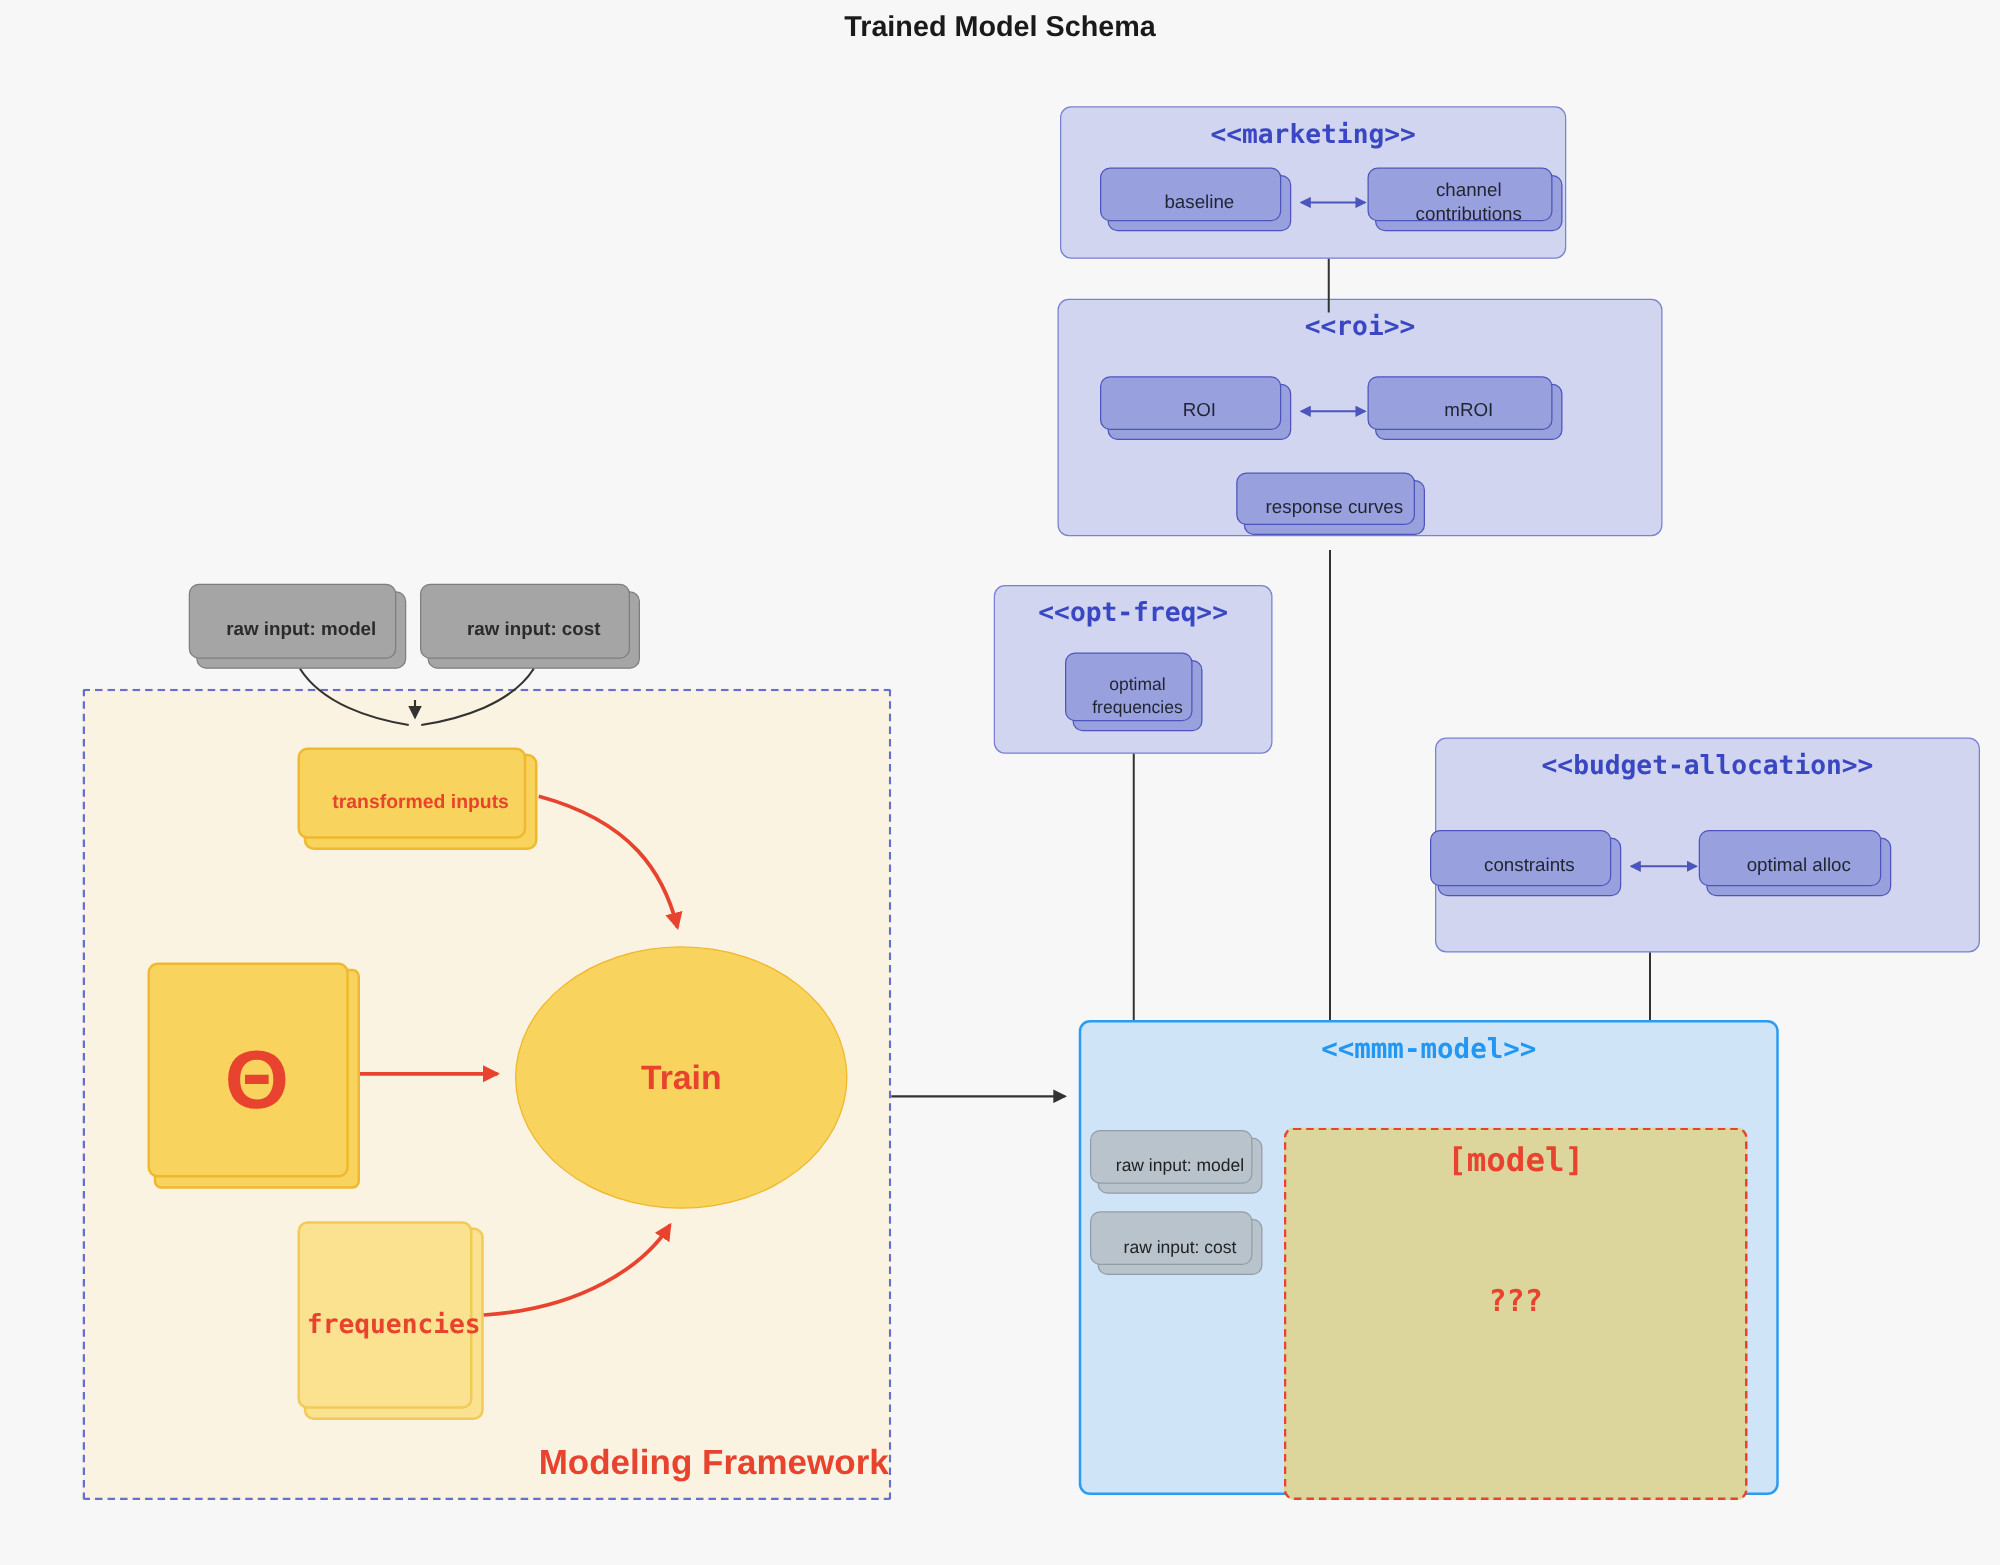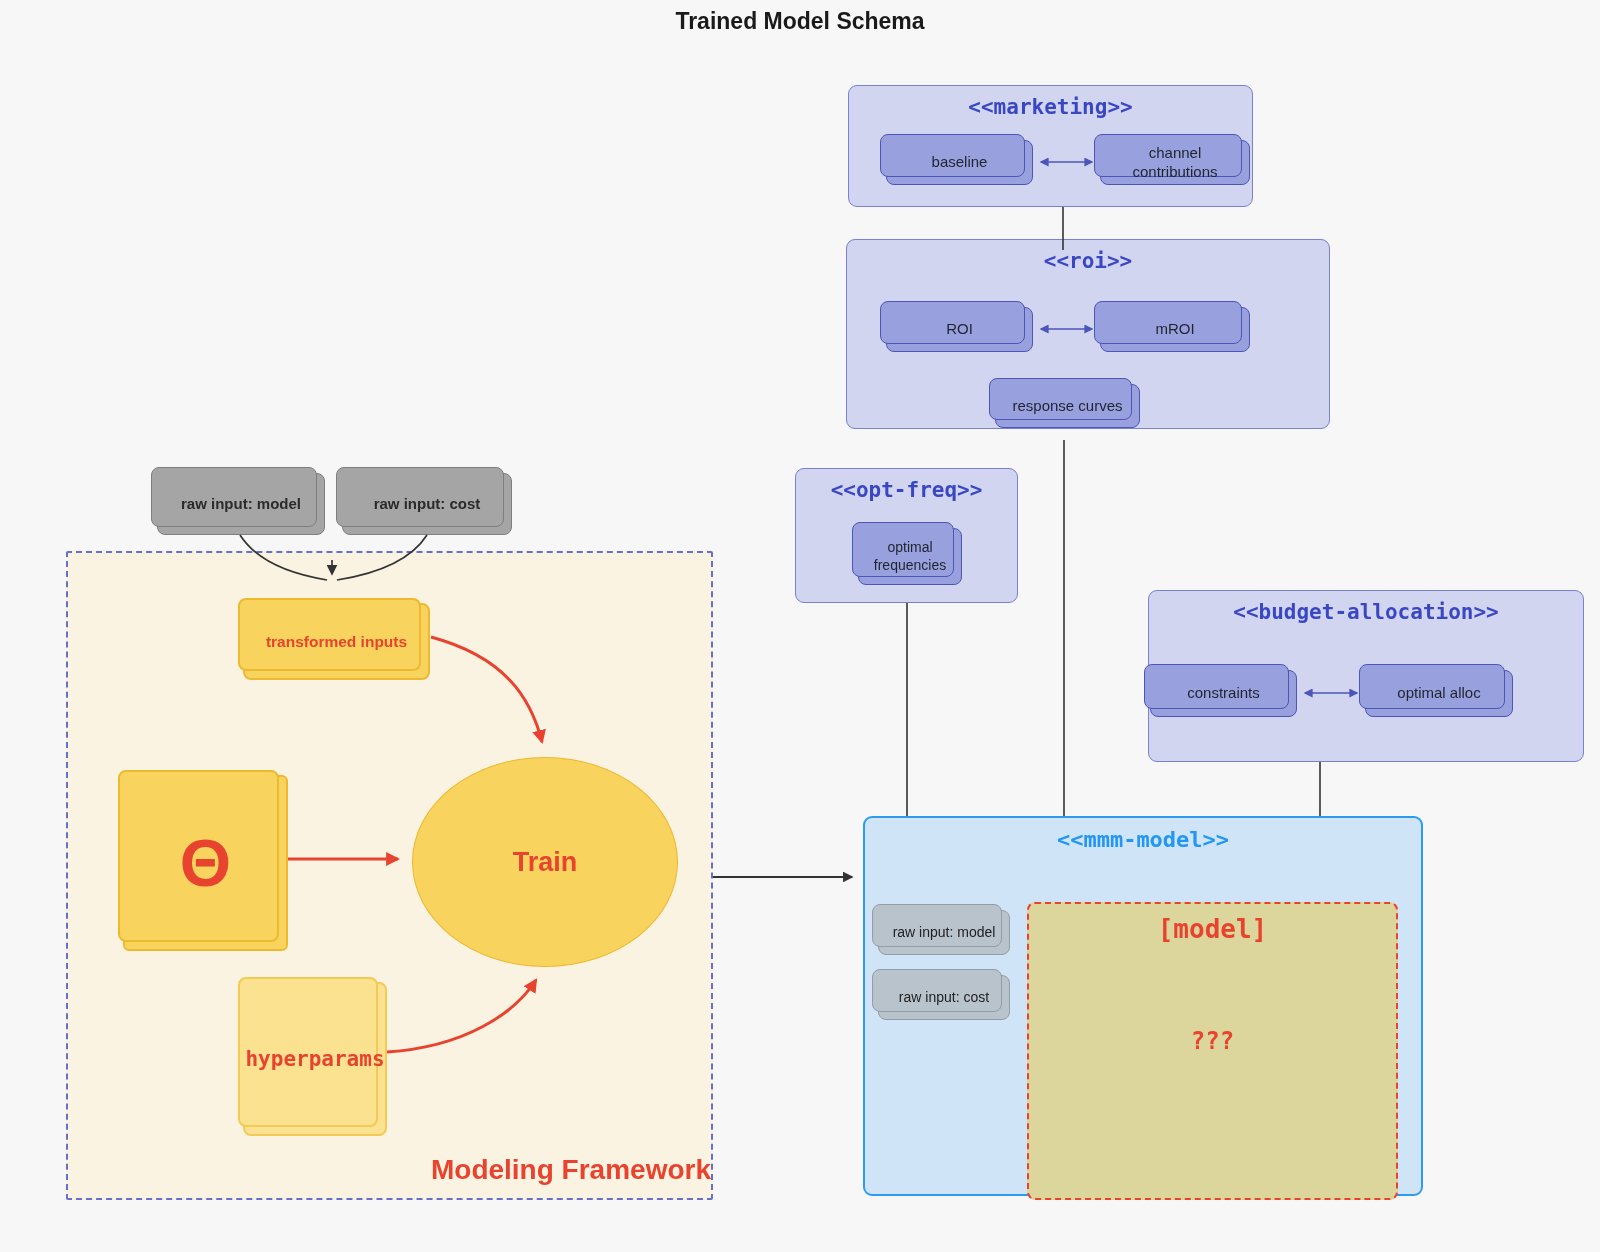--- a/index.html
+++ b/index.html
@@ -160,16 +160,16 @@
   <div class="node stack yellow" style="left:243px;top:603px;width:187px;height:77px;">
     <span class="txt-red-bold" style="font-size:15.5px;">transformed inputs</span>
   </div>
   <div class="node stack yellow" style="left:123px;top:775px;width:165px;height:176px;border-radius:6px;">
     <span class="theta-glyph">Θ</span>
   </div>
   <div class="ellipse" style="left:412px;top:757px;width:266px;height:210px;">
     <span class="train-label">Train</span>
   </div>
   <div class="node stack yellow-light" style="left:243px;top:982px;width:144px;height:154px;">
-    <span class="txt-red-bold mono" style="font-size:21px;">hyperparams</span>
+    <span class="txt-red-bold mono" style="font-size:21px;">frequencies</span>
   </div>
 
 </div>
 
 </body></html>

